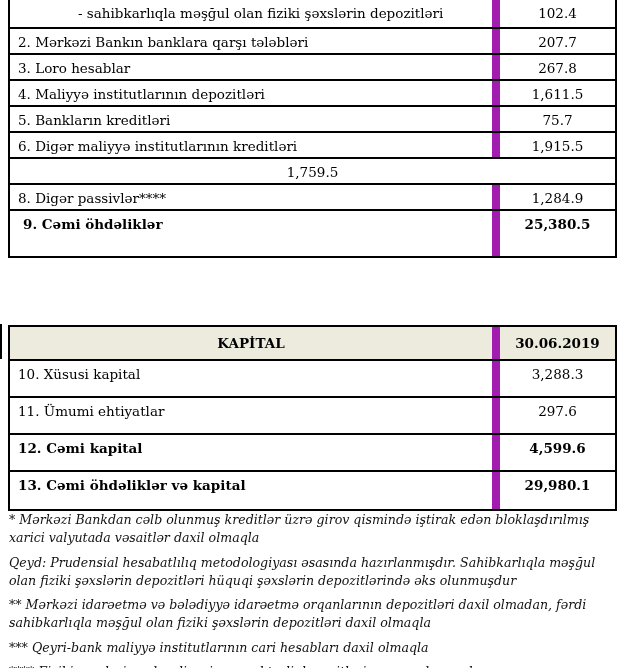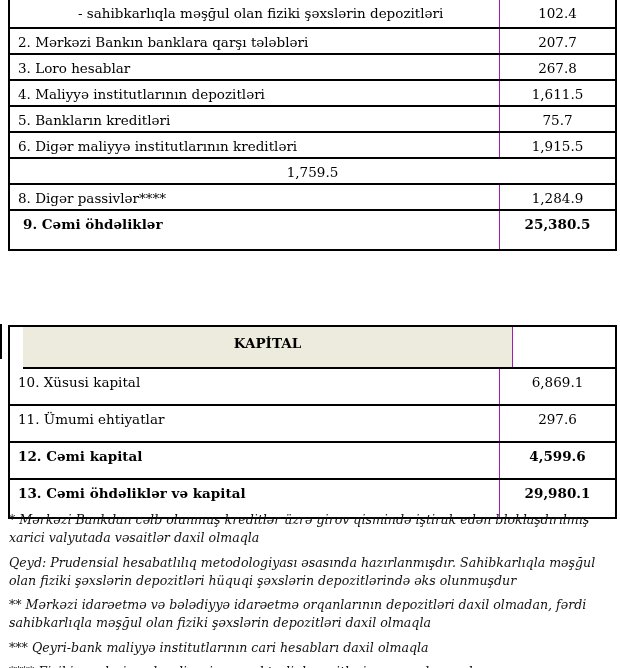--- a/index.html
+++ b/index.html
@@ -42,36 +42,36 @@
   }
 
   .cell {
     box-sizing: border-box;
     padding-top: 5px;
     font-size: 13.5px;
     line-height: 1.25;
   }
   .label-cell {
     width: 490px;
-    border-right: 1px solid #a21caf;
+    border-right: 8px solid #a21caf;
     padding-left: 8px;
     padding-right: 6px;
   }
   .value-cell {
     flex: 1;
     text-align: center;
     padding-left: 2px;
     padding-right: 2px;
   }
 
   .r-first { height: 29px; }
   .r-std   { height: 26px; }
-  .r-tall  { height: 38px; }
+  .r-tall  { height: 45px; }
   .r-cap   { height: 37px; }
-  .r-head  { height: 42px; margin-left: 13px; }
+  .r-head  { height: 34px; }
 
   .bold { font-weight: bold; }
   .indent { padding-left: 68px; }
   .pad-more { padding-left: 13px; }
 
   .head-row .cell {
     background: #edebde;
     font-weight: bold;
     text-align: center;
     padding-top: 8px;
@@ -145,24 +145,25 @@
     <div class="cell label-cell pad-more">9. Cəmi öhdəliklər</div>
     <div class="cell value-cell">25,380.5</div>
   </div>
 </div>
 
 <div class="edge-mark"></div>
 
 <div class="doc-table" id="capital-table">
   <div class="trow r-head head-row">
     <div class="cell label-cell">KAPİTAL</div>
+    <div class="cell value-cell">30.06.2019</div>
   </div>
   <div class="trow r-cap">
     <div class="cell label-cell">10. Xüsusi kapital</div>
-    <div class="cell value-cell">6,869.1</div>
+    <div class="cell value-cell">3,288.3</div>
   </div>
   <div class="trow r-cap">
     <div class="cell label-cell">11. Ümumi ehtiyatlar</div>
     <div class="cell value-cell">297.6</div>
   </div>
   <div class="trow r-cap bold">
     <div class="cell label-cell">12. Cəmi kapital</div>
     <div class="cell value-cell">4,599.6</div>
   </div>
   <div class="trow r-cap bold">

